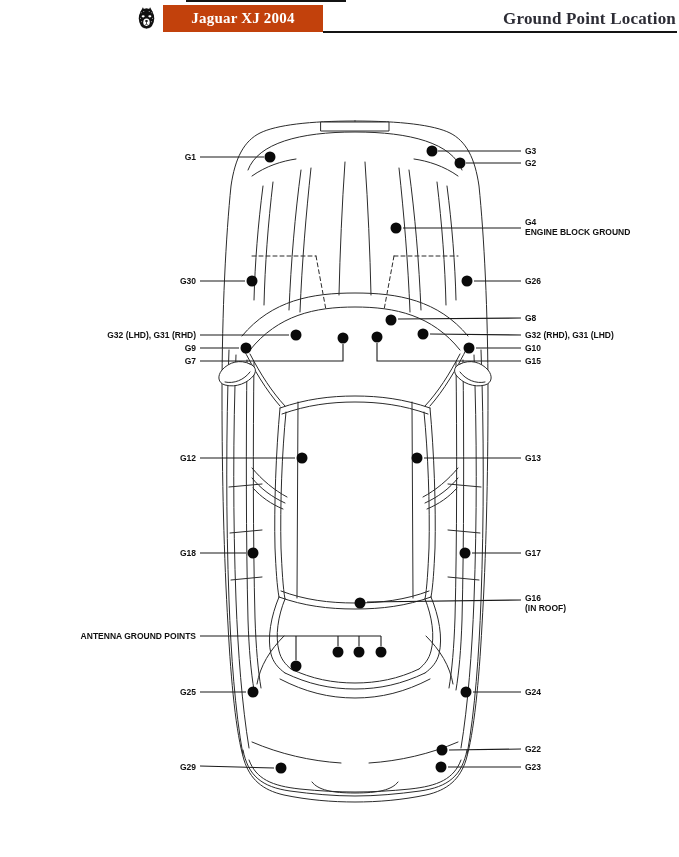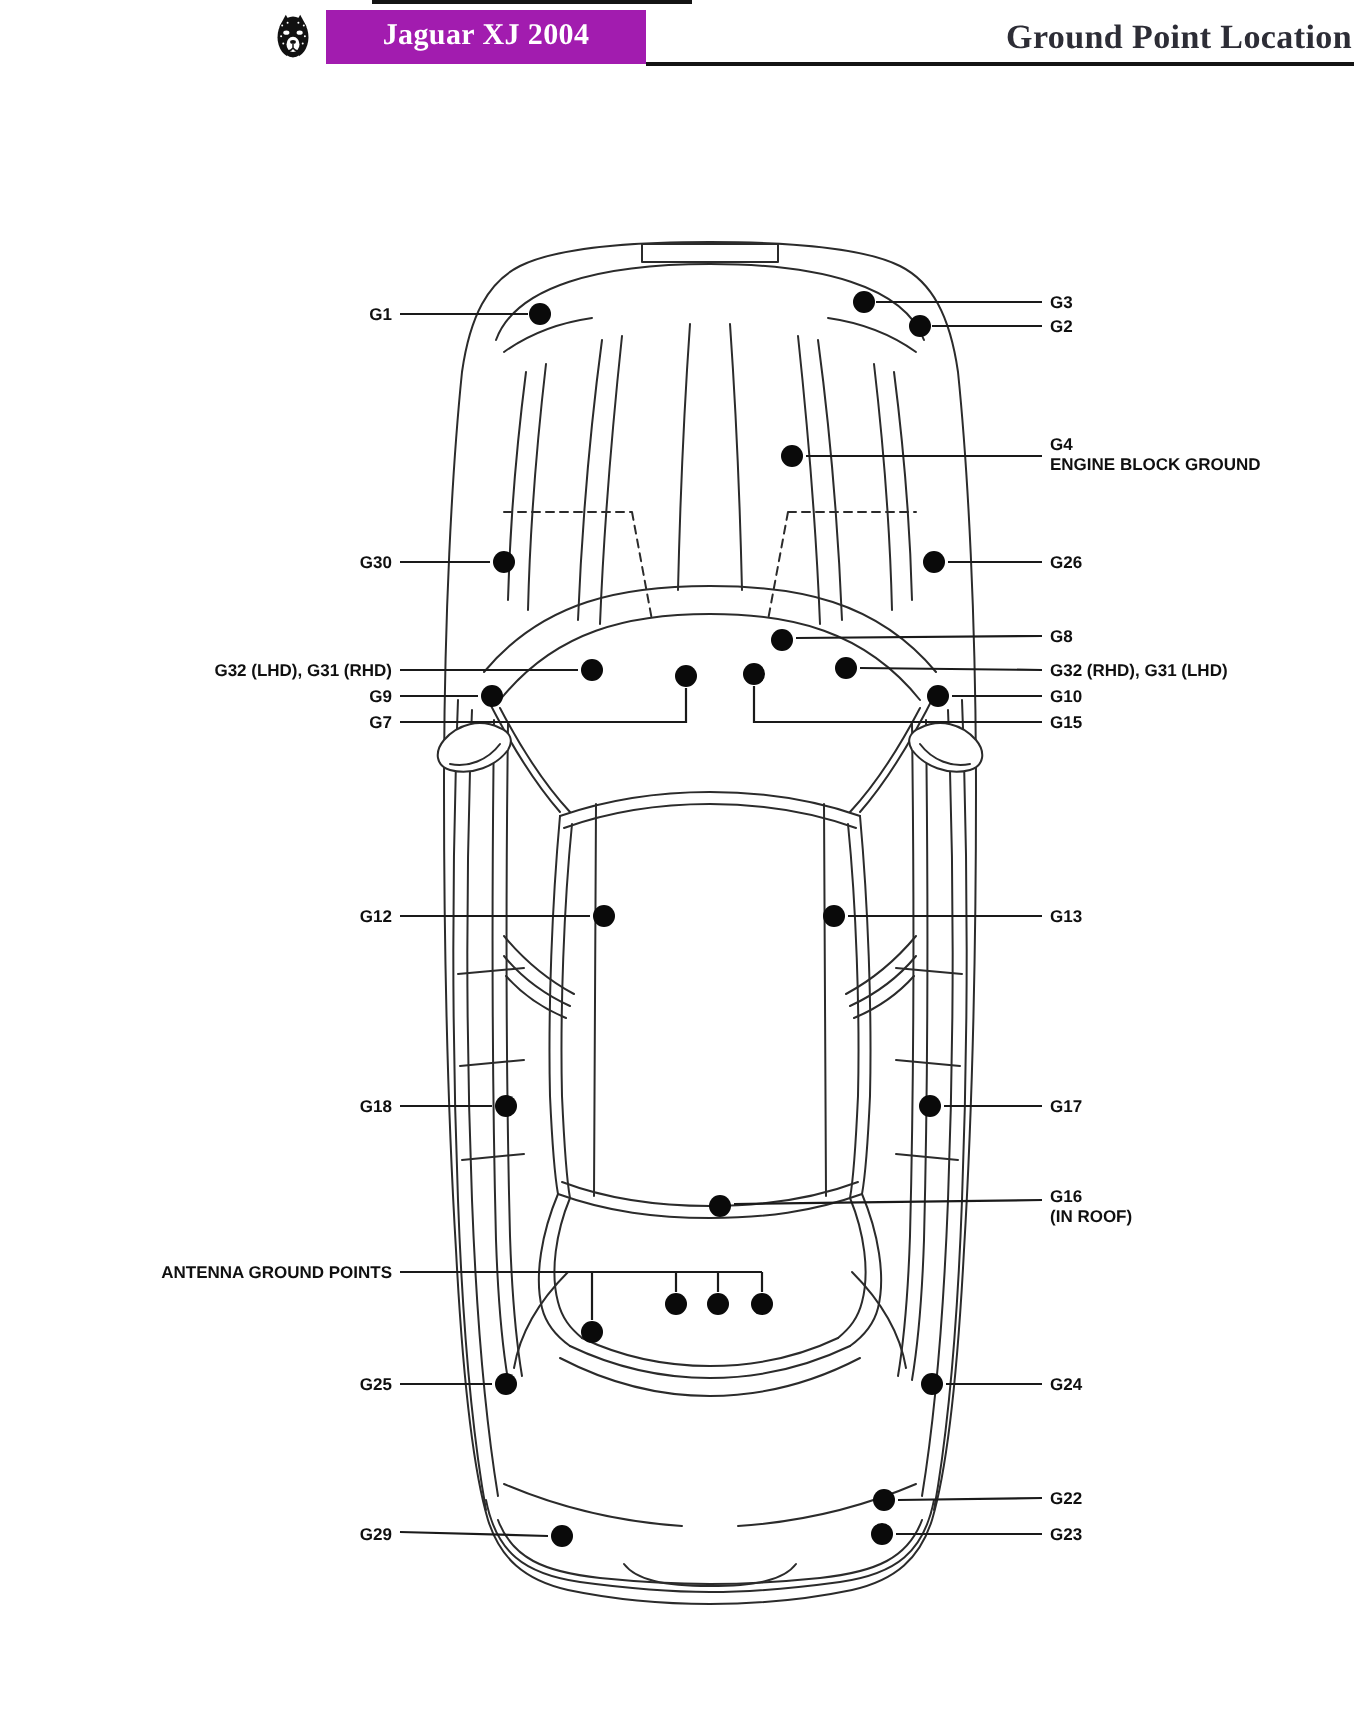--- a/index.html
+++ b/index.html
@@ -1,21 +1,21 @@
 <!DOCTYPE html>
 <html><head>
 <meta charset="utf-8">
 <style>
   html,body{margin:0;padding:0;background:#e8e8e8;}
   #page{position:relative;width:679px;height:857px;background:#ffffff;overflow:hidden;
         font-family:"Liberation Sans",sans-serif;}
   
   #top-edge{position:absolute;left:186px;top:0;width:160px;height:2px;background:#141414;}
   #logo{position:absolute;left:137px;top:6px;width:19px;height:27px;}
-  #title-bar{position:absolute;left:163px;top:5px;width:160px;height:27px;background:#a21caf;
+  #title-bar{position:absolute;left:163px;top:5px;width:160px;height:27px;background:#c2410c;
              display:flex;align-items:center;justify-content:center;}
   #title-bar span{color:#ffffff;font-family:"Liberation Serif",serif;font-weight:bold;
                   font-size:15px;letter-spacing:.2px;}
   #page-title{position:absolute;top:9px;right:3px;color:#2d2d36;font-family:"Liberation Serif",serif;
               font-weight:bold;font-size:17px;letter-spacing:.2px;}
   #header-rule{position:absolute;left:323px;top:31px;width:354px;height:2px;background:#141414;}
   
   #diagram-svg{position:absolute;left:0;top:0;width:679px;height:857px;}
   .car{stroke:#2b2b2b;stroke-width:1;fill:none;stroke-linecap:round;stroke-linejoin:round;}
   .dashed{stroke-dasharray:4 3;}

